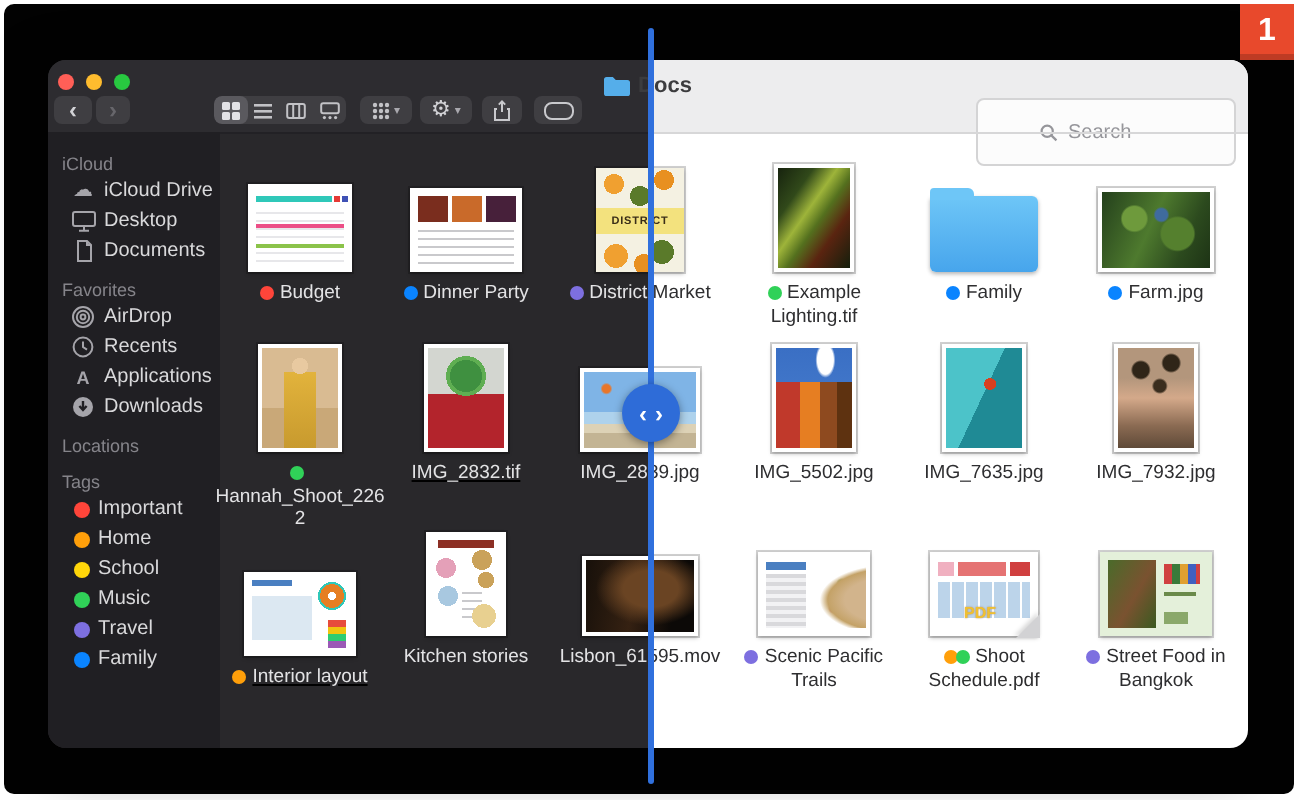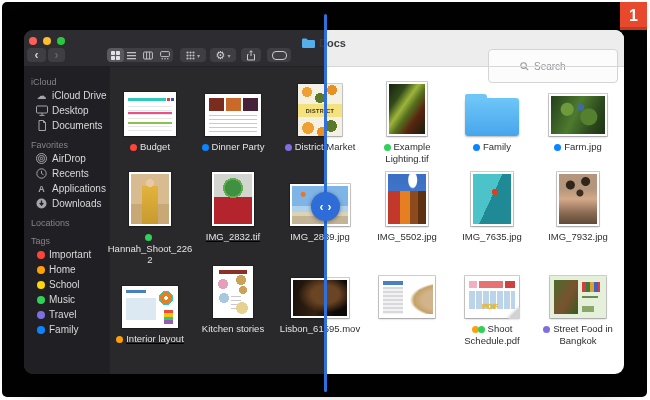--- a/index.html
+++ b/index.html
@@ -470,20 +470,21 @@
         </div>
       <div class="split-label">
         <span class="sl sL"><span>Lisbon_61595.mov</span></span>
         <span class="sl sR"><span>Lisbon_61595.mov</span></span>
       </div>
     </div>
     <div class="file" style="left:340px;top:232px;">
       <div class="icon-zone">
           <div class="th th-scenic"></div>
         </div>
+      <div class="label lab-light"><span class="fdot c-purple"></span><span>Scenic Pacific Trails</span></div>
     </div>
     <div class="file" style="left:425px;top:232px;">
       <div class="icon-zone">
           <div class="th th-shoot">
             <span class="pdf-text">PDF</span>
           </div>
         </div>
       <div class="label lab-light"><span class="fdot c-orange"></span><span class="fdot stack c-green"></span><span>Shoot Schedule.pdf</span></div>
     </div>
     <div class="file" style="left:511px;top:232px;">

